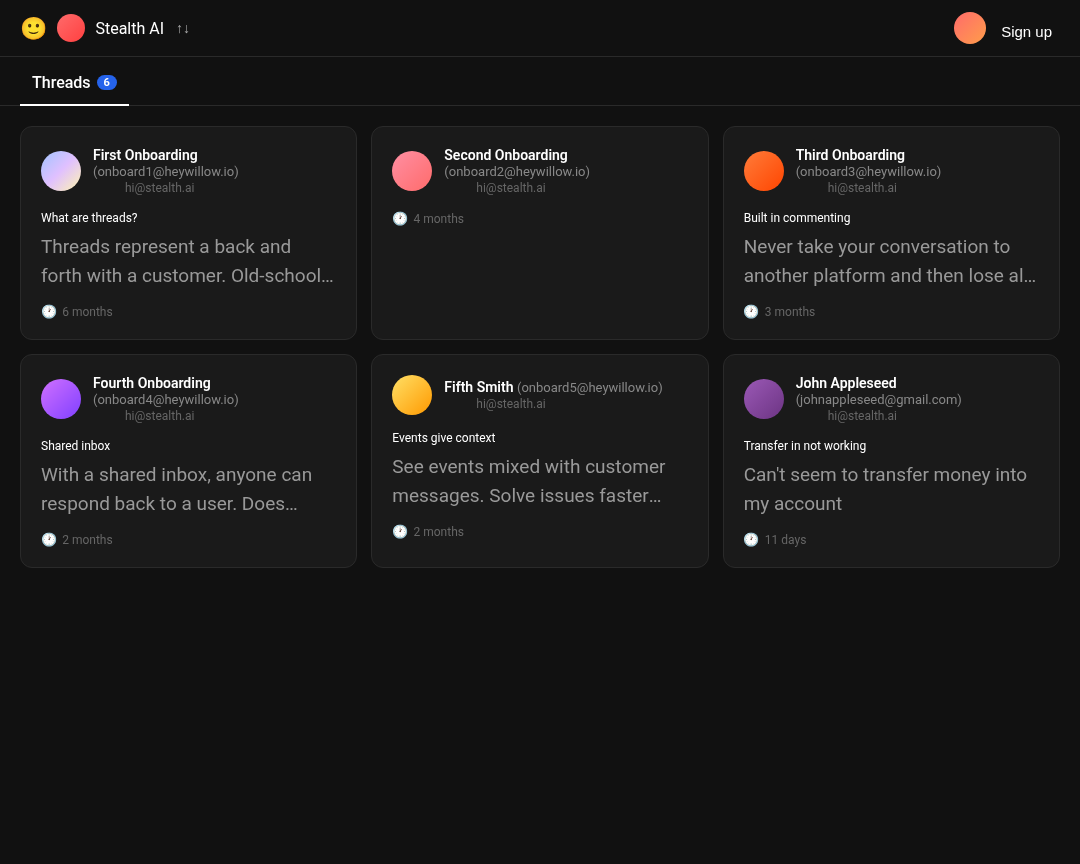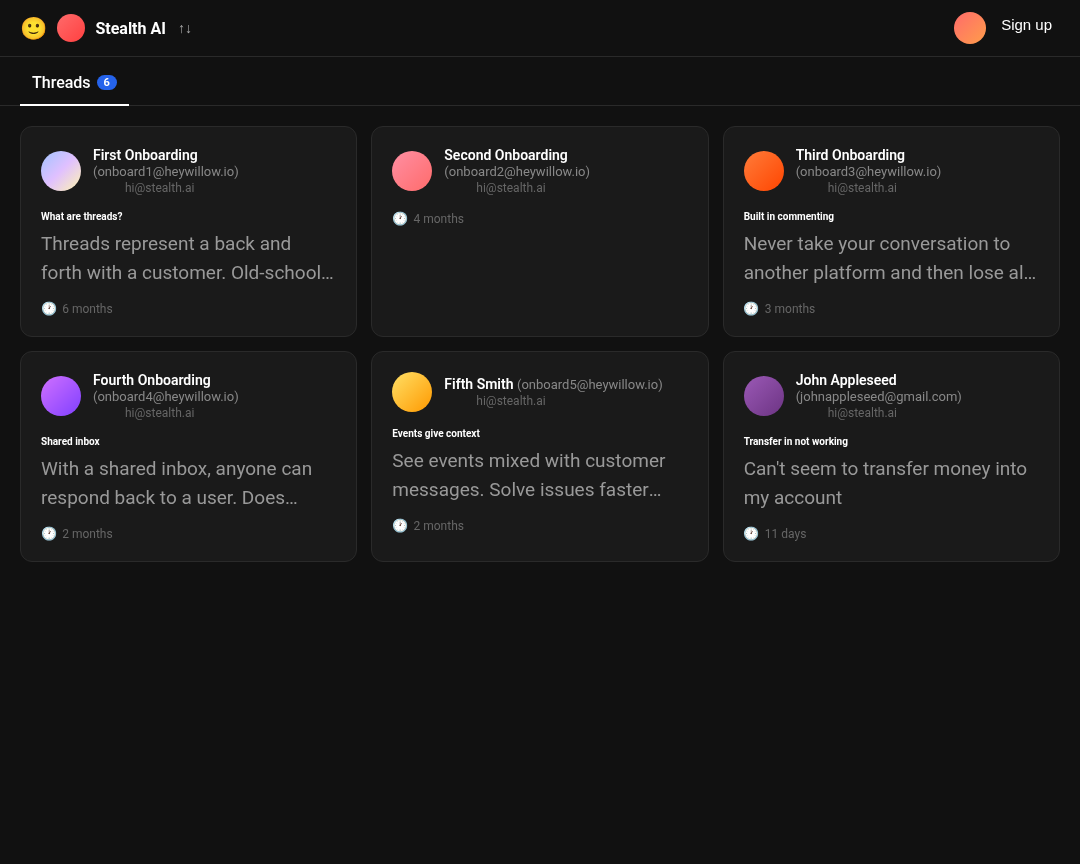--- a/index.html
+++ b/index.html
@@ -35,35 +35,35 @@
 
     .brand-dot {
       width: 28px;
       height: 28px;
       border-radius: 50%;
       background: linear-gradient(135deg, #ff6b6b, #ff4040);
     }
 
     .brand-name {
       font-size: 16px;
-      font-weight: 700;
+      font-weight: 400;
       color: #ffffff;
       display: flex;
       align-items: center;
       gap: 12px;
     }
 
     .sort-icon {
       font-size: 14px;
       color: #aaa;
     }
 
     .header-right {
       display: flex;
-      align-items: flex-start;
+      align-items: flex-end;
       gap: 7px;
     }
 
     .avatar-dot {
       width: 32px;
       height: 32px;
       border-radius: 50%;
       background: linear-gradient(135deg, #ff6b6b, #ff9d4a);
     }
 
@@ -165,22 +165,22 @@
       color: #888;
     }
 
     .card-sender-email {
       font-size: 12px;
       color: #666;
       padding-left: 32px;
     }
 
     .card-title {
-      font-size: 10px;
-      font-weight: 700;
+      font-size: 12px;
+      font-weight: 400;
       color: #ffffff;
       margin-bottom: 8px;
     }
 
     .card-body {
       font-size: 19px;
       color: #999;
       line-height: 1.5;
       margin-bottom: 14px;
       display: -webkit-box;

